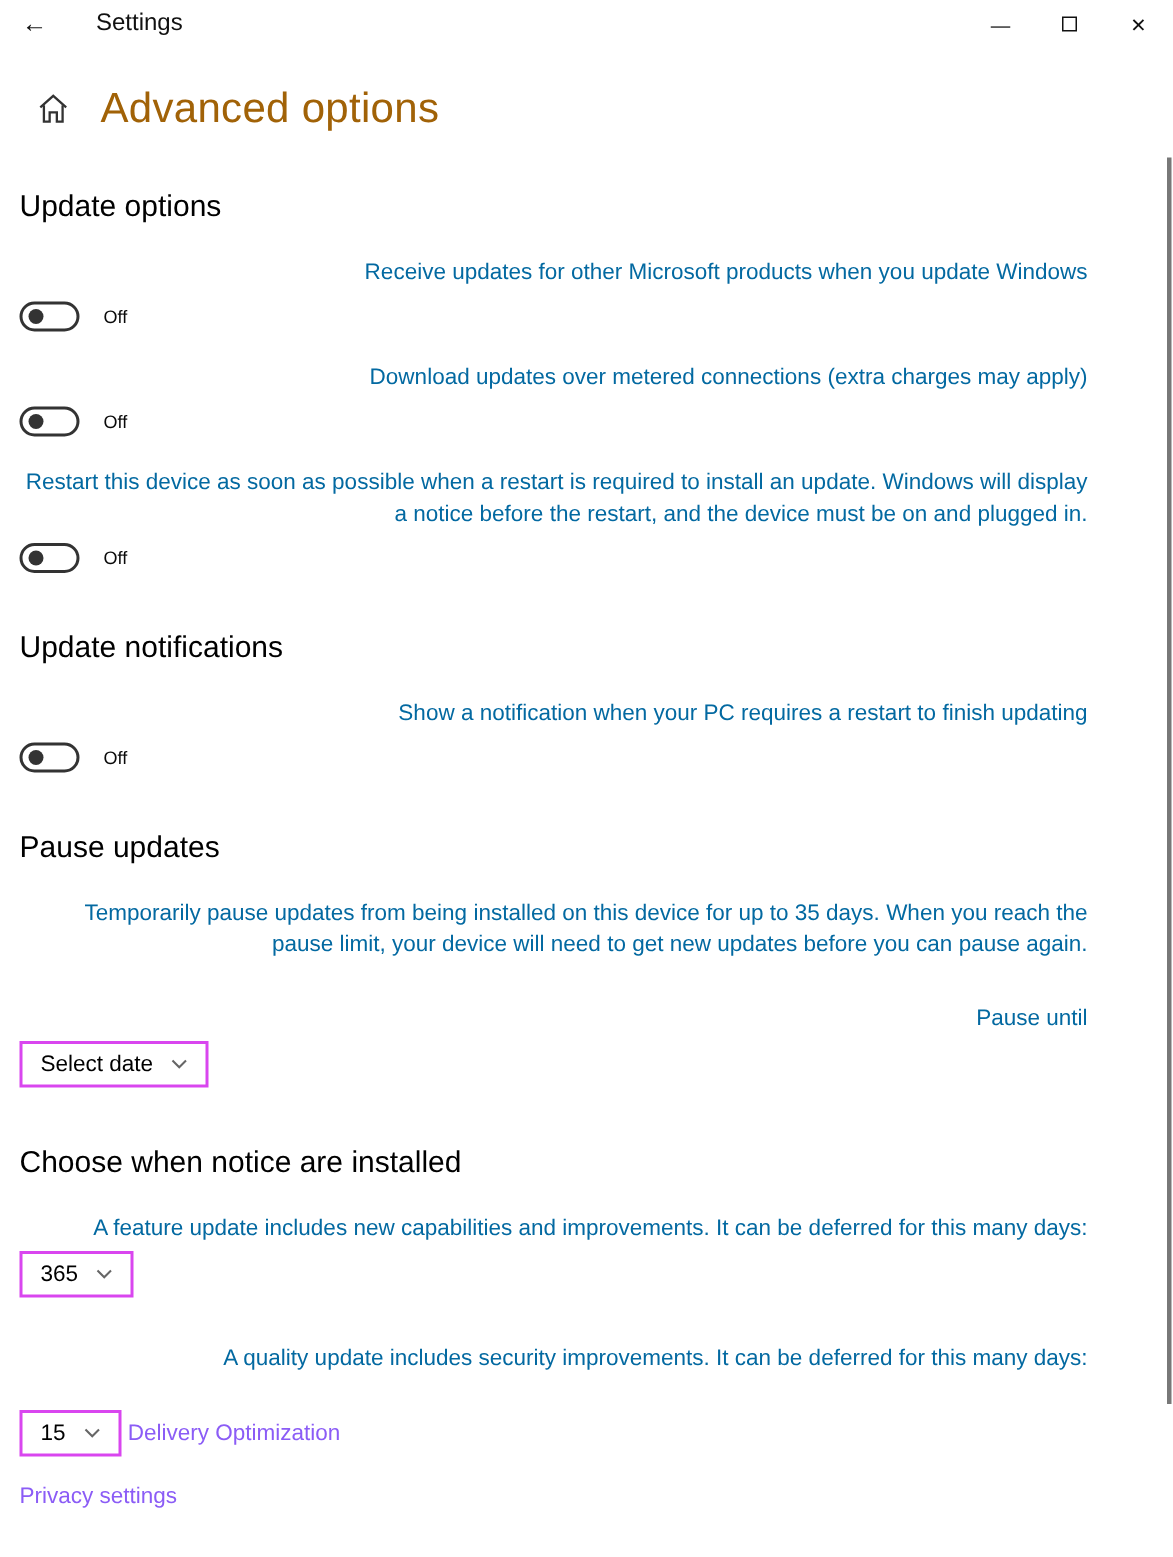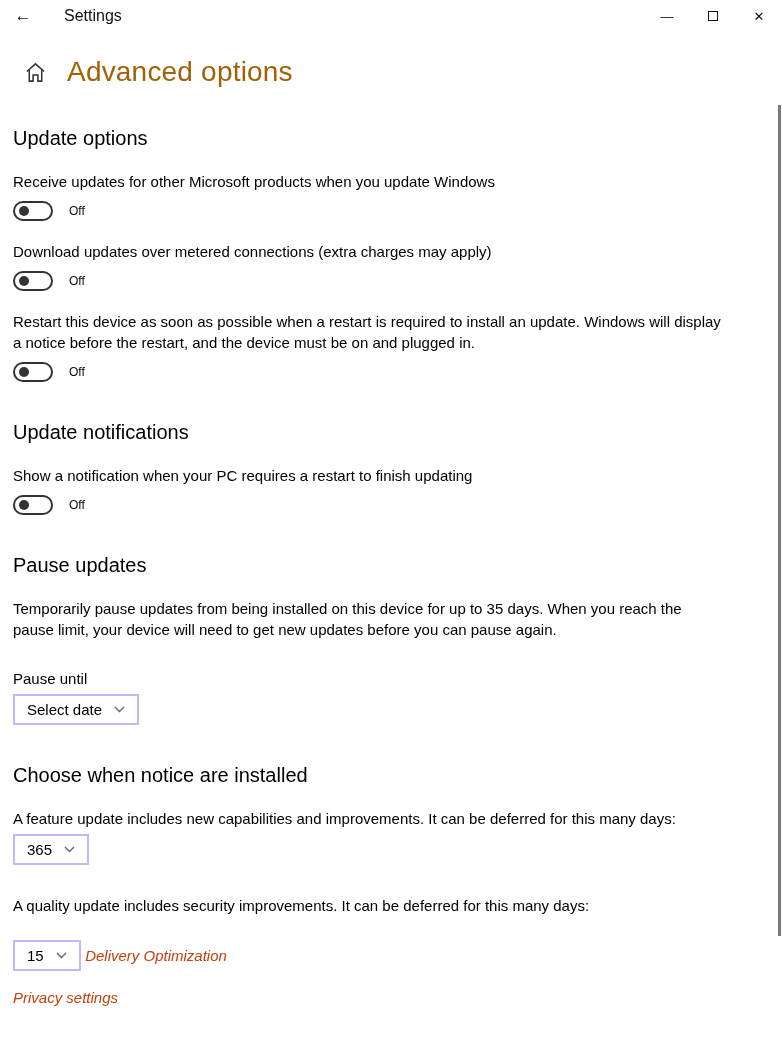--- a/index.html
+++ b/index.html
@@ -20,40 +20,40 @@
   .close-glyph { font-size:13px; line-height:1; }
 
   
   .page-header { display:flex; align-items:center; margin:24px 0 0 24px; }
   .home-icon { width:23px; height:23px; display:flex; align-items:center; margin-right:20px; cursor:pointer; }
   .page-title { font-size:28px; font-weight:300; letter-spacing:.2px; color:#a16207; }
 
   
   .content { padding:0 28px 0 13px; }
   .section-heading { font-size:20px; font-weight:400; line-height:26px; color:#000; }
-  .setting-label { font-size:15px; line-height:21px; color:#000000; max-width:712px; }
+  .setting-label { font-size:15px; line-height:21px; color:#0369a1; max-width:712px;text-align:right; }
   .mt-section { margin-top:37px; }
   .mt-label { margin-top:20px; }
 
   
   .toggle-row { display:flex; align-items:center; margin-top:9px; height:20px; }
   .toggle { position:relative; width:40px; height:20px; border:2px solid #333; border-radius:10px;
     background:#fff; cursor:pointer; flex:0 0 auto; }
   .toggle .knob { position:absolute; left:4px; top:3px; width:10px; height:10px; border-radius:50%;
     background:#333; }
   .toggle-state { font-size:12px; margin-left:16px; color:#0a0a0a; }
 
   
-  .dropdown { display:inline-flex; align-items:center; height:31px; border:2px solid #c4b5fd;
+  .dropdown { display:inline-flex; align-items:center; height:31px; border:2px solid #d946ef;
     padding:0 12px; margin-top:5px; background:#fff; cursor:pointer; }
   .dropdown .dd-text { font-size:15px; color:#000; }
   .dropdown .chev { margin-left:12px; display:flex; align-items:center; }
 
   
-  .link { font-size:15px; color:#c2410c; cursor:pointer; display:inline-block;font-style:italic; }
+  .link { font-size:15px; color:#8b5cf6; cursor:pointer; display:inline-block; }
   .link-1 { margin-top:31px; }
   .link-2 { margin-top:18px; display:block; }
 
   
   .scroll-track { position:absolute; top:105px; right:1px; width:3px; height:831px; }
   .scroll-thumb { width:3px; height:100%; background:#787878; }
 
   .pause-until { margin-top:28px; }
   .mt-box-gap { margin-top:30px; }
 </style>

